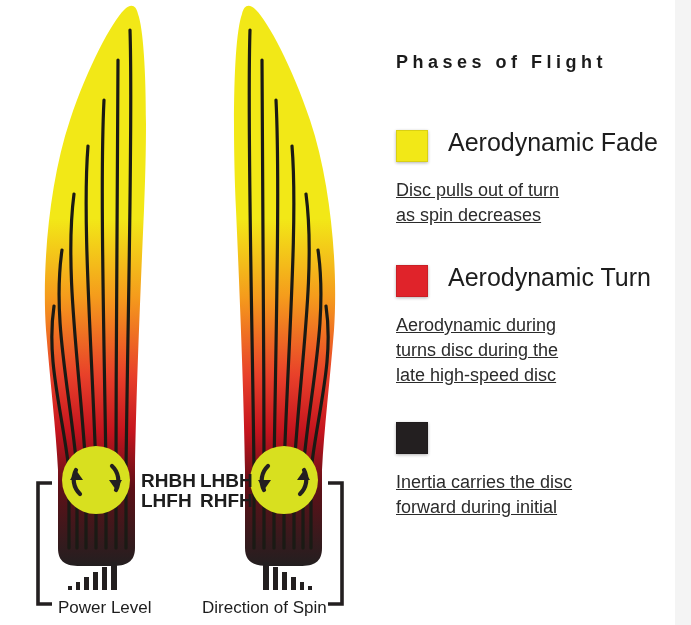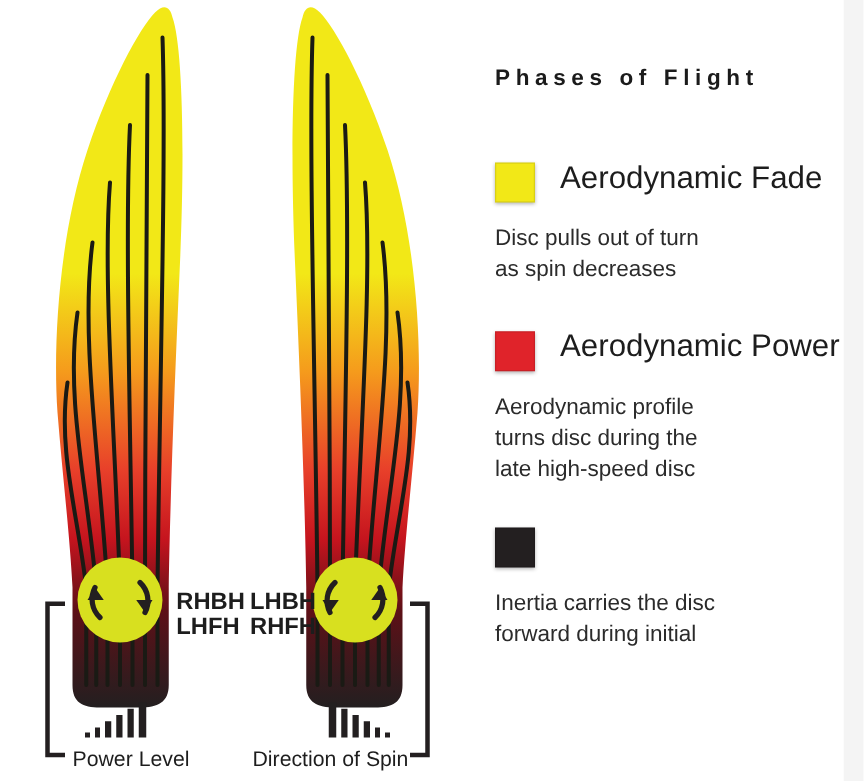--- a/index.html
+++ b/index.html
@@ -83,21 +83,21 @@
     white-space: nowrap;
   }
   .legend-desc {
     margin-top: 6px;
     margin-left: 4px;
     font-size: 18px;
     line-height: 1.38;
     color: #2b2b2b;
     max-width: 260px;
   }
-  .legend-desc div { white-space: nowrap; }
+  .legend-desc div { white-space: nowrap; text-decoration: underline; }
 </style>
 </head>
 <body>
 
 <div id="root">
 
   <div id="diagram">
     <svg width="380" height="625" viewBox="0 0 380 625" xmlns="http://www.w3.org/2000/svg">
       <defs>
         <linearGradient id="flightGrad" x1="0" y1="0" x2="0" y2="1">
@@ -236,24 +236,24 @@
       </div>
       <div class="legend-desc">
         <div>Disc pulls out of turn</div>
         <div>as spin decreases</div>
       </div>
     </div>
 
     <div class="legend-entry e1">
       <div class="swatch-row">
         <span class="swatch" style="background:#E0232A;"></span>
-        <span class="legend-label">Aerodynamic Power</span>
+        <span class="legend-label">Aerodynamic Turn</span>
       </div>
       <div class="legend-desc">
-        <div>Aerodynamic profile</div>
+        <div>Aerodynamic during</div>
         <div>turns disc during the</div>
         <div>late high-speed disc</div>
       </div>
     </div>
 
     <div class="legend-entry e2">
       <div class="swatch-row">
         <span class="swatch" style="background:#231F20;"></span>
       </div>
       <div class="legend-desc">

